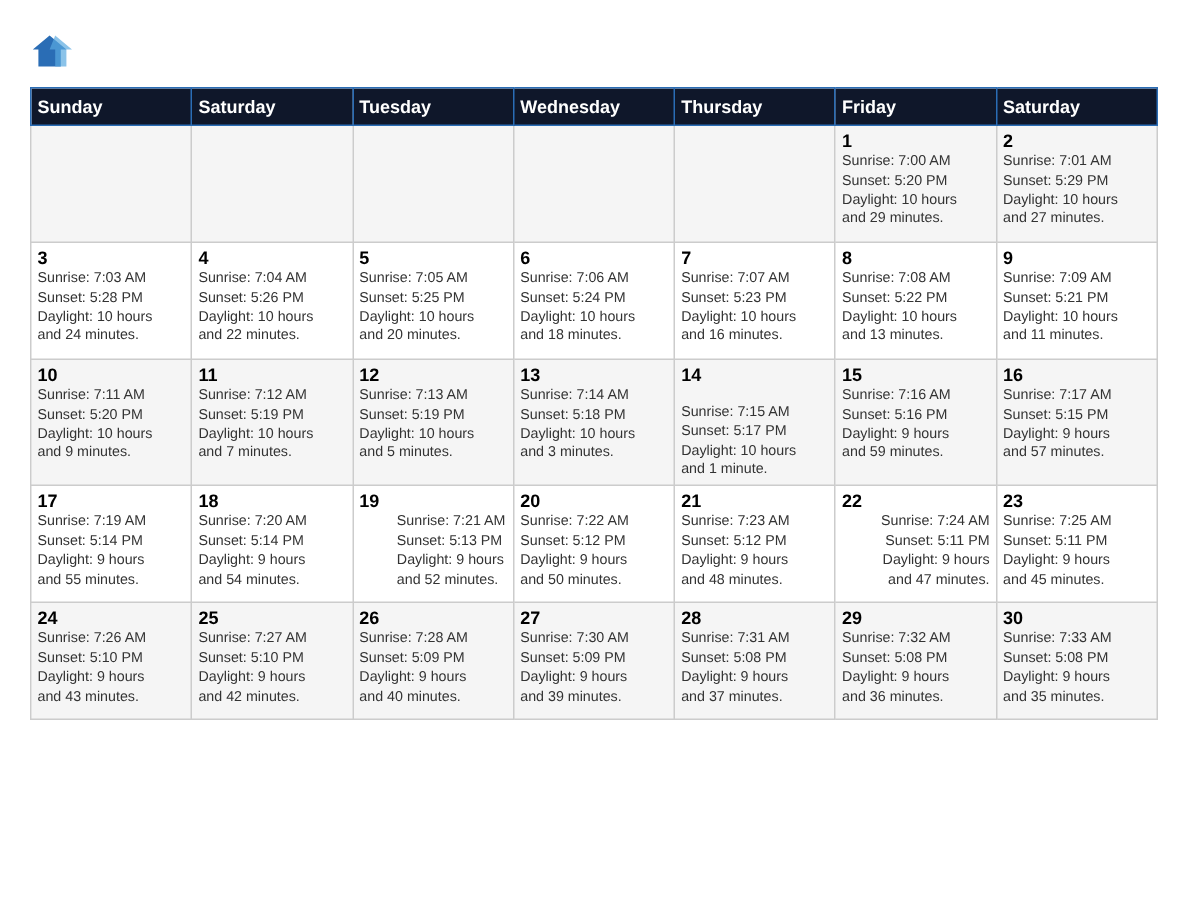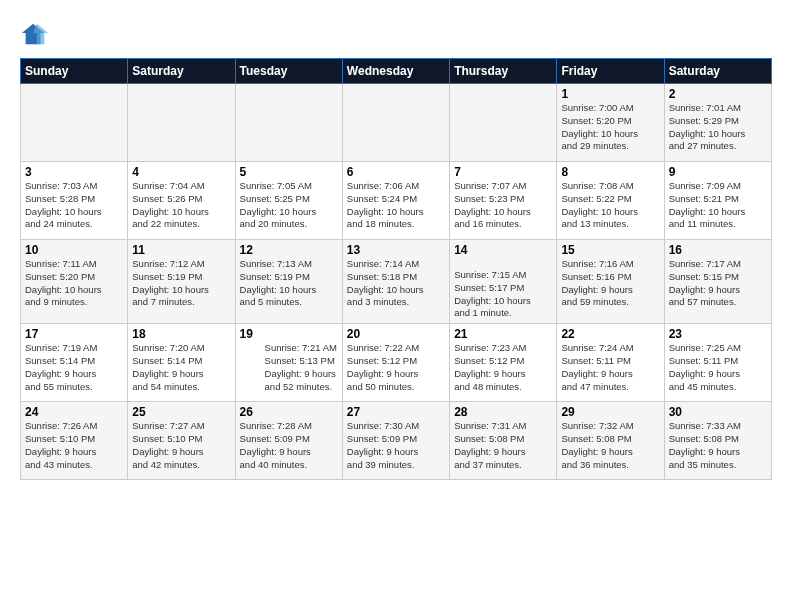--- a/index.html
+++ b/index.html
@@ -277,21 +277,21 @@
           </td>
           <td>
             <span class="day-num">21</span>
             <div class="day-info" style="white-space: pre-line;">Sunrise: 7:23 AM
 Sunset: 5:12 PM
 Daylight: 9 hours
 and 48 minutes.</div>
           </td>
           <td>
             <span class="day-num">22</span>
-            <div class="day-info" style="white-space: pre-line;">Sunrise: 7:24 AM
+            <div class="day-info" style="white-space: pre-line; text-align: right;">Sunrise: 7:24 AM
 Sunset: 5:11 PM
 Daylight: 9 hours
 and 47 minutes.</div>
           </td>
           <td>
             <span class="day-num">23</span>
             <div class="day-info" style="white-space: pre-line;">Sunrise: 7:25 AM
 Sunset: 5:11 PM
 Daylight: 9 hours
 and 45 minutes.</div>

